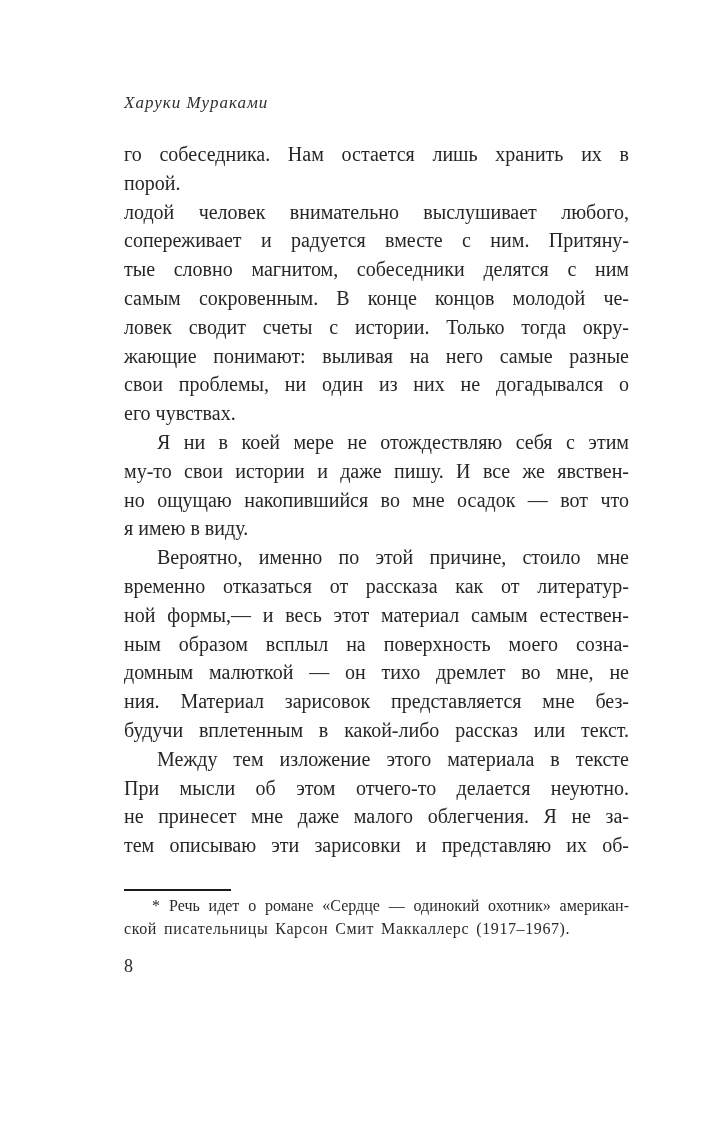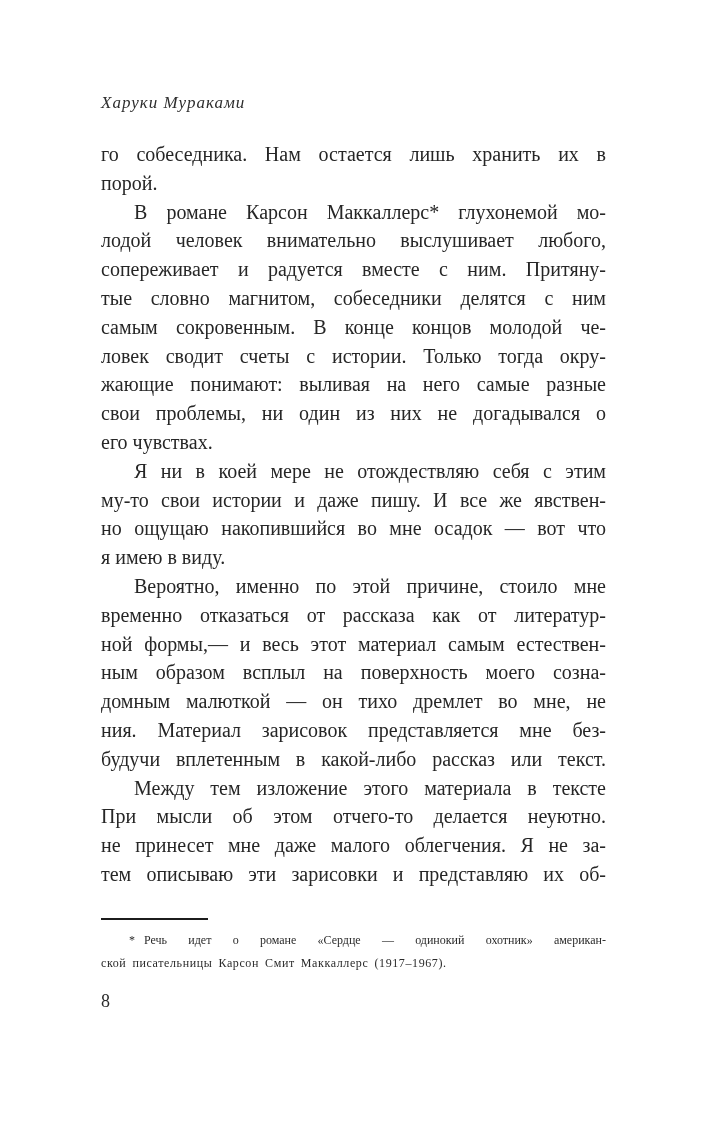--- a/index.html
+++ b/index.html
@@ -11,21 +11,21 @@
     position: relative;
     width: 709px;
     height: 1123px;
     background: #ffffff;
     font-family: "Liberation Serif", "DejaVu Serif", serif;
     color: #262626;
     overflow: hidden;
   }
   .content {
     position: absolute;
-    left: 101px;
+    left: 124px;
     top: 93px;
     width: 505px;
   }
   .running-header {
     font-style: italic;
     font-size: 17px;
     line-height: 20px;
     letter-spacing: 1px;
     color: #2e2e2e;
   }
@@ -44,22 +44,22 @@
   .line.para-end {
     text-align-last: left;
   }
   .footnote-rule {
     margin-top: 29px;
     width: 107px;
     height: 0;
     border-top: 2px solid #1c1c1c;
   }
   .footnote {
-    margin-top: 9px;
-    font-size: 12px;
+    margin-top: 3px;
+    font-size: 16px;
     line-height: 23.5px;
     color: #2a2a2a;
   }
   .footnote-line.fn1 {
     text-indent: 28px;
     text-align: justify;
     text-align-last: justify;
   }
   .footnote-line.fn1 .fn-marker {
     margin-right: 9px;
@@ -80,21 +80,20 @@
 <body>
 
 <div class="page">
   <div class="content">
 
     <div class="running-header">Харуки Мураками</div>
 
     <div class="body-text">
         <div class="line">го собеседника. Нам остается лишь хранить их в</div>
         <div class="line para-end">порой.</div>
-        <div class="line indent">В романе Карсон Маккаллерс* глухонемой мо-</div>
         <div class="line">лодой человек внимательно выслушивает любого,</div>
         <div class="line">сопереживает и радуется вместе с ним. Притяну-</div>
         <div class="line">тые словно магнитом, собеседники делятся с ним</div>
         <div class="line">самым сокровенным. В конце концов молодой че-</div>
         <div class="line">ловек сводит счеты с истории. Только тогда окру-</div>
         <div class="line">жающие понимают: выливая на него самые разные</div>
         <div class="line">свои проблемы, ни один из них не догадывался о</div>
         <div class="line para-end">его чувствах.</div>
         <div class="line indent">Я ни в коей мере не отождествляю себя с этим</div>
         <div class="line">му-то свои истории и даже пишу. И все же явствен-</div>

